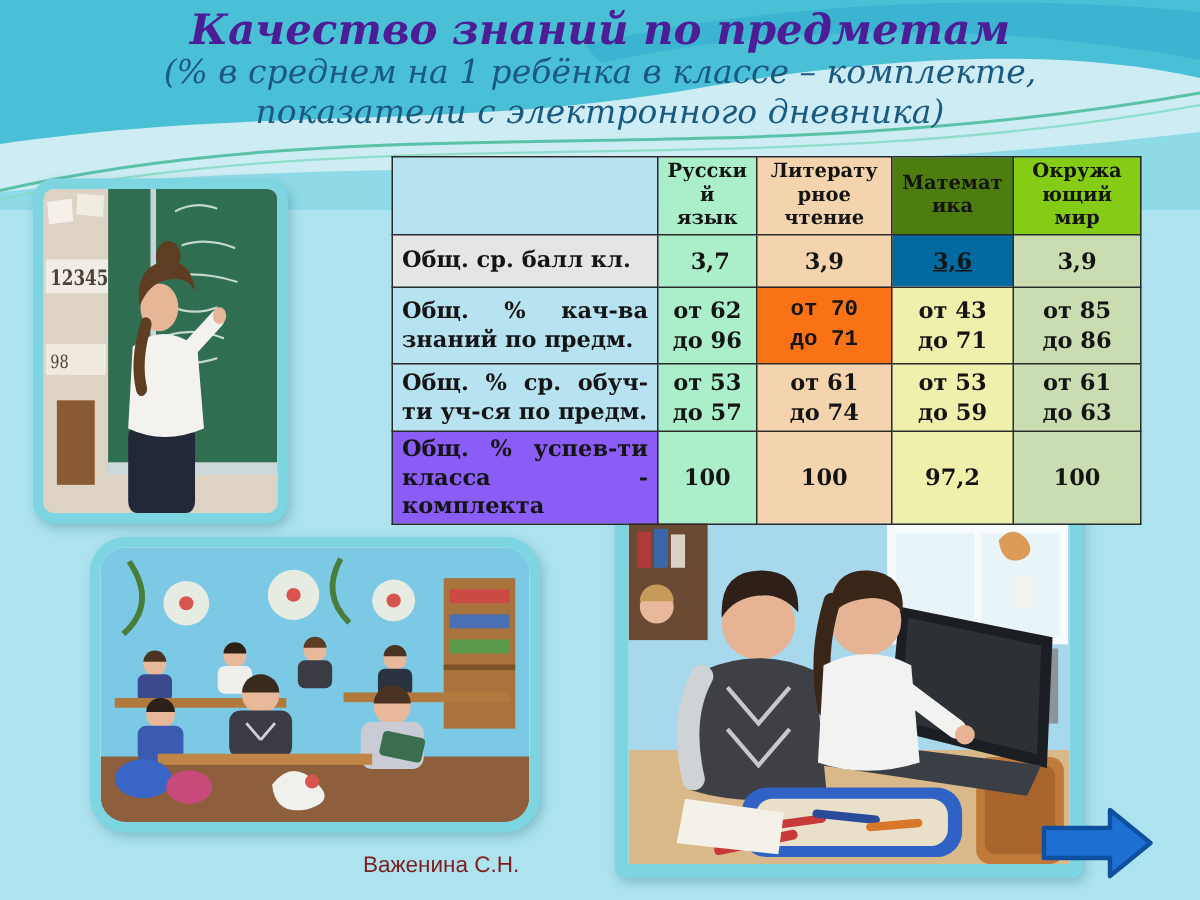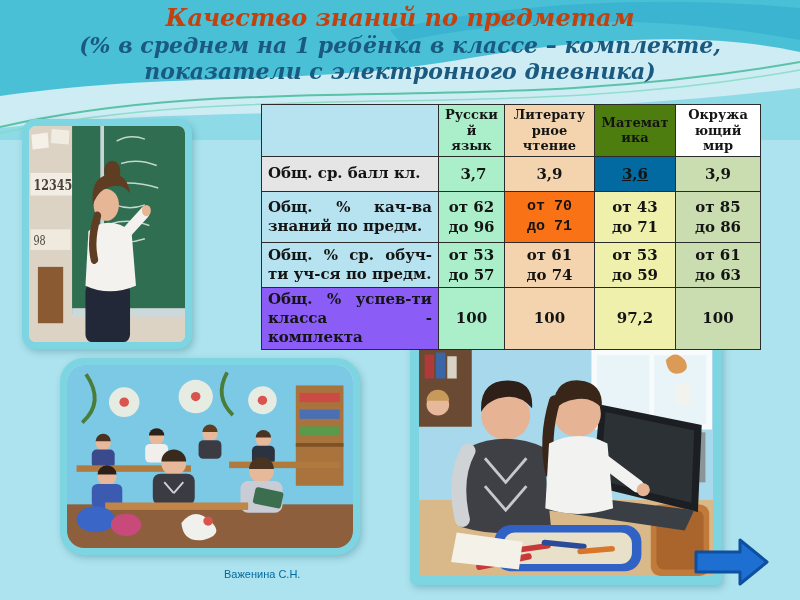--- a/index.html
+++ b/index.html
@@ -6,25 +6,25 @@
   .slide{
     position:relative; width:800px; height:600px; overflow:hidden;
     background:#ace3ee;
     font-family:"DejaVu Serif", serif;
   }
   
   .bg-waves{position:absolute;left:0;top:0;width:800px;height:150px;}
   
   .title-block{position:absolute;left:0;top:4px;width:800px;text-align:center;z-index:3;}
   .slide-title{
-    font-style:italic;font-weight:bold;font-size:24px;line-height:1.15;
-    color:#c2410c;margin:0;
+    font-style:italic;font-weight:bold;font-size:28px;line-height:1.15;
+    color:#4c1d95;margin:0;
   }
   .slide-subtitle{
-    font-style:italic;font-weight:bold;font-size:22px;line-height:1.2;
+    font-style:italic;font-weight:normal;font-size:22px;line-height:1.2;
     color:#1a5a80;margin:0;
   }
   
   .grades{position:absolute;left:261px;top:104px;border-collapse:collapse;z-index:3;
     table-layout:fixed;width:499px;}
   .grades td,.grades th{
     border:1.5px solid #2b2b2b;padding:2px 6px;
     font-family:"DejaVu Serif",serif;color:#141414;
     overflow-wrap:break-word;word-break:break-word;
   }
@@ -35,22 +35,22 @@
   .val{font-weight:bold;font-size:15px;text-align:center;vertical-align:middle;white-space:pre-line;line-height:1.35;}
   
   .photo{position:absolute;box-sizing:border-box;border:7px solid #7cd5e1;
     box-shadow:2px 3px 7px rgba(0,70,90,.25);overflow:hidden;background:#cfe9ef;z-index:2;}
   .photo svg{display:block;width:100%;height:100%;}
   .photo-blackboard{left:22px;top:119px;width:170px;height:230px;border-radius:14px;}
   .photo-classroom{left:60px;top:358px;width:300px;height:197px;border-radius:24px;}
   .photo-laptop{left:410px;top:338px;width:312px;height:247px;border-width:9px;border-radius:6px;}
   
   .footer-name{
-    position:absolute;left:224px;top:568px;z-index:3;
-    font-family:"Liberation Sans",sans-serif;font-size:11px;color:#0369a1;
+    position:absolute;left:242px;top:568px;z-index:3;
+    font-family:"Liberation Sans",sans-serif;font-size:15px;color:#7f1d1d;
   }
   .next-arrow{position:absolute;left:694px;top:537px;width:76px;height:52px;z-index:4;cursor:pointer;}
 </style>
 </head>
 <body>
 
 <div class="slide">
 
   <svg class="bg-waves" viewBox="0 0 800 150" preserveAspectRatio="none" aria-hidden="true">
     <rect x="0" y="0" width="800" height="150" fill="#4ac0d6"></rect>
@@ -75,21 +75,21 @@
         <col class="w-c2">
         <col class="w-c3">
         <col class="w-c4">
       </colgroup>
     <tbody>
         <tr class="r-head">
       <td style="background: rgb(183, 227, 240);"></td>
       <th style="background: rgb(171, 238, 202);">Русский язык</th>
       <th style="background: rgb(244, 212, 174);">Литературное чтение</th>
       <th style="background: #4d7c0f;">Математика</th>
-      <th style="background: #ffffff;">Окружающий мир</th>
+      <th style="background: #84cc16;">Окружающий мир</th>
     </tr>
     <tr class="r1">
       <td class="rowlabel" style="background: #e5e5e5;">Общ. ср. балл кл.</td>
       <td class="val" style="background: rgb(171, 238, 202); padding-left: 10px;">3,7</td>
       <td class="val" style="background: rgb(244, 212, 174);">3,9</td>
       <td class="val" style="background: #0369a1; text-decoration: underline;">3,6</td>
       <td class="val" style="background: rgb(201, 221, 176);">3,9</td>
     </tr>
     <tr class="r2">
       <td class="rowlabel" style="background: rgb(183, 227, 240);">Общ. % кач-ва знаний по предм.</td>

